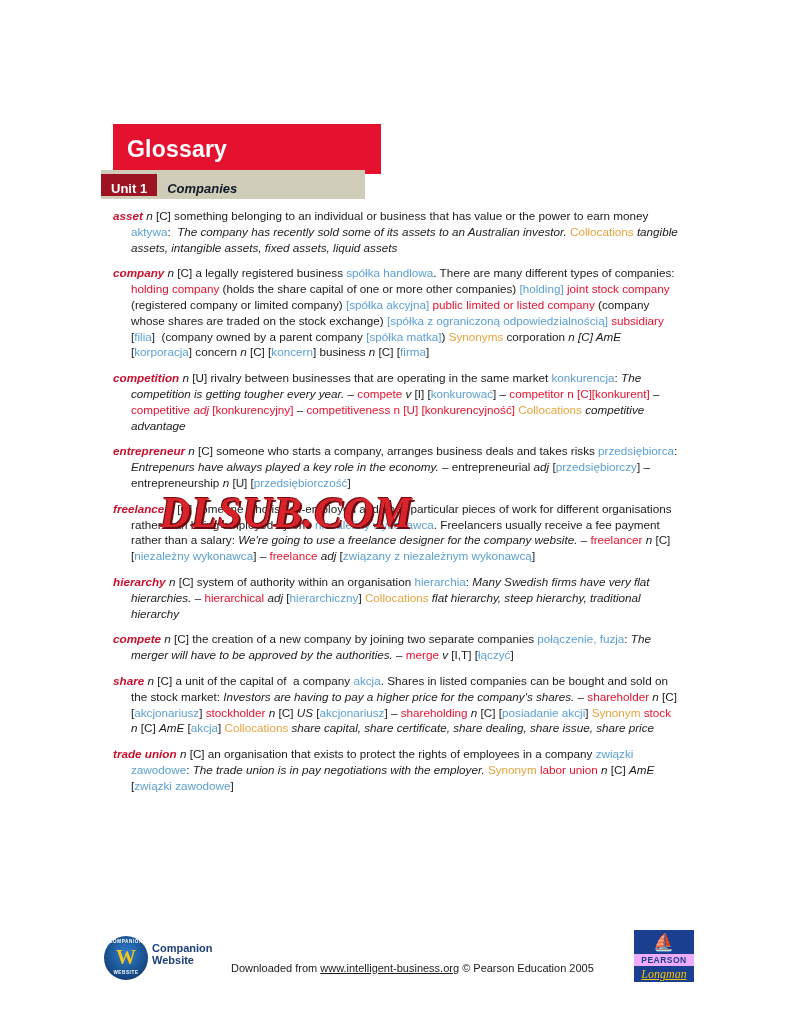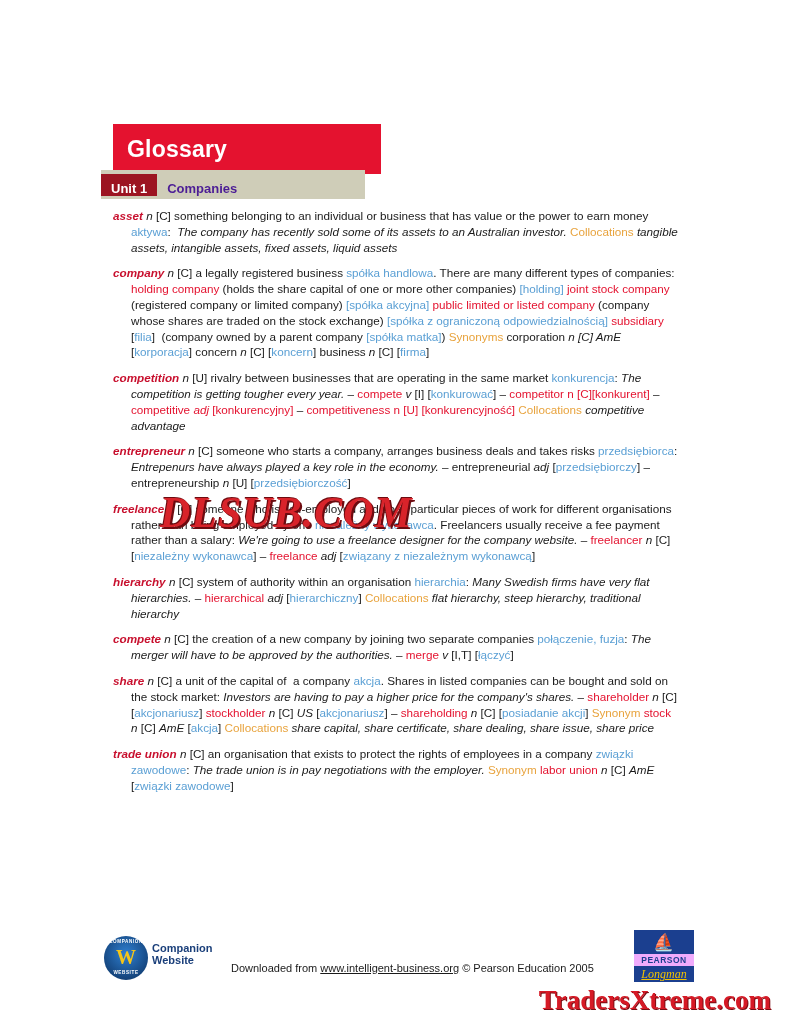--- a/index.html
+++ b/index.html
@@ -83,24 +83,25 @@
   }
   .unit-tag {
     background: #9c1421;
     color: #ffffff;
     font-weight: bold;
     font-size: 13px;
     padding: 7px 10px 0 10px;
     box-sizing: border-box;
   }
   .unit-title {
-    color: #4c1d95;
+    color: #0f172a;
     font-weight: bold;
     font-size: 13px;
     padding: 7px 0 0 10px;
+    font-style: italic;
   }
   
   .entries {
     position: absolute;
     left: 113px;
     top: 208px;
     width: 565px;
     font-size: 11.7px;
     line-height: 15.8px;
     color: #1a1a1a;
@@ -285,15 +286,14 @@
   <div class="footer-text">
     <span>Downloaded from </span><a href="#">www.intelligent-business.org</a><span> © Pearson Education 2005</span>
   </div>
 
   <div class="pearson">
     <div class="mark">⛵</div>
     <div class="p-name">PEARSON</div>
     <div class="p-sub">Longman</div>
   </div>
 
-  <div class="wm-bottom">TradersXtreme.com</div>
 
 </div>
 
 </body></html>

